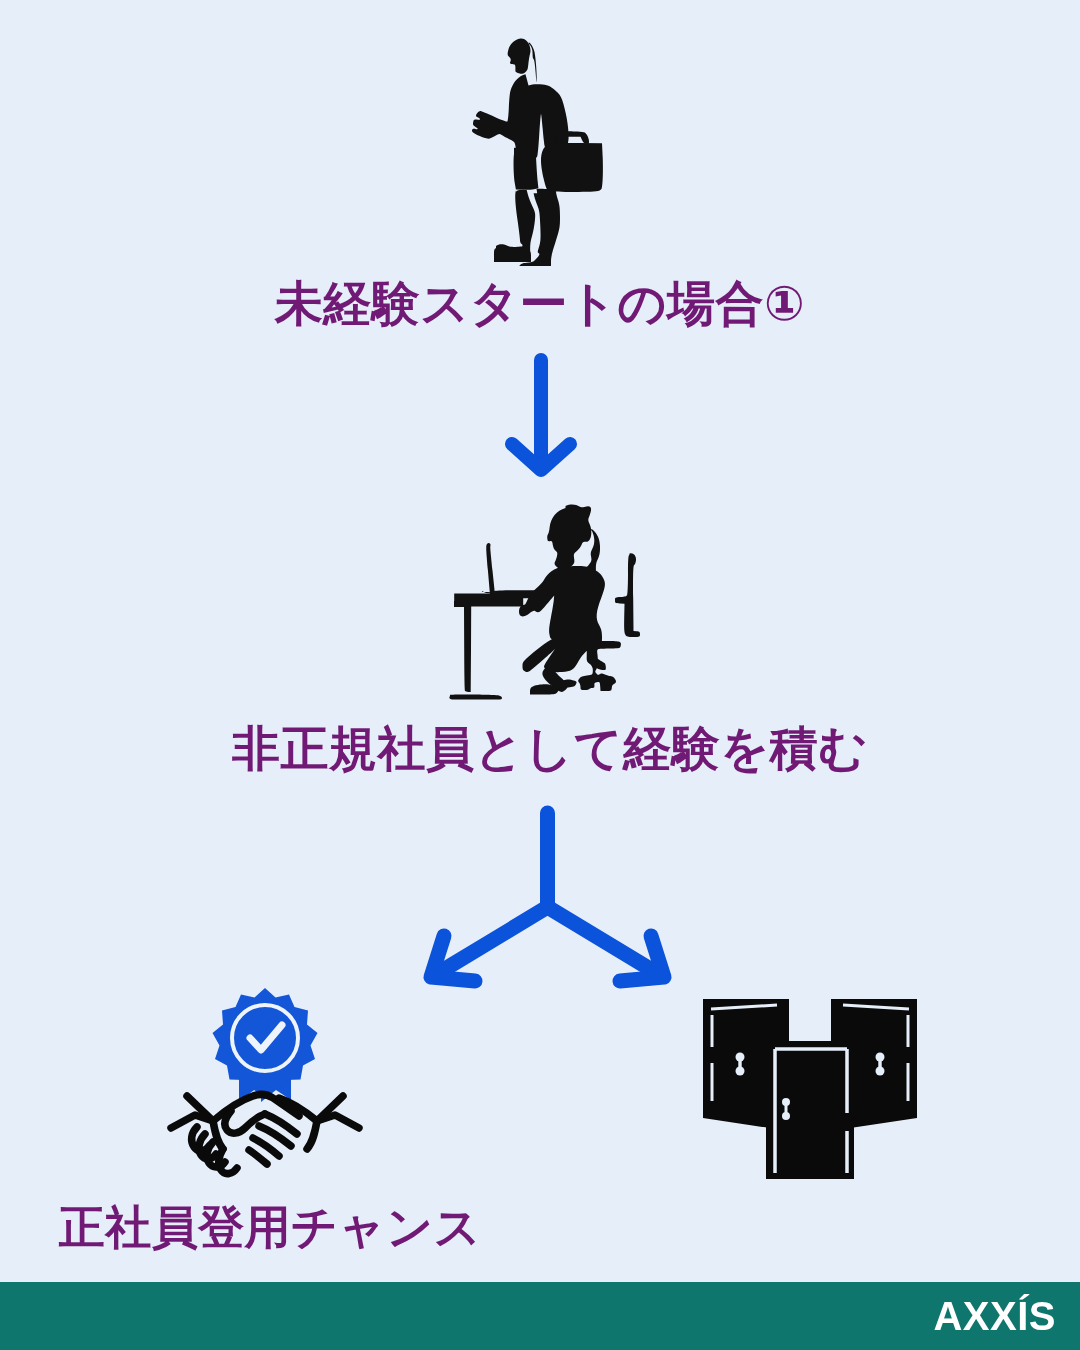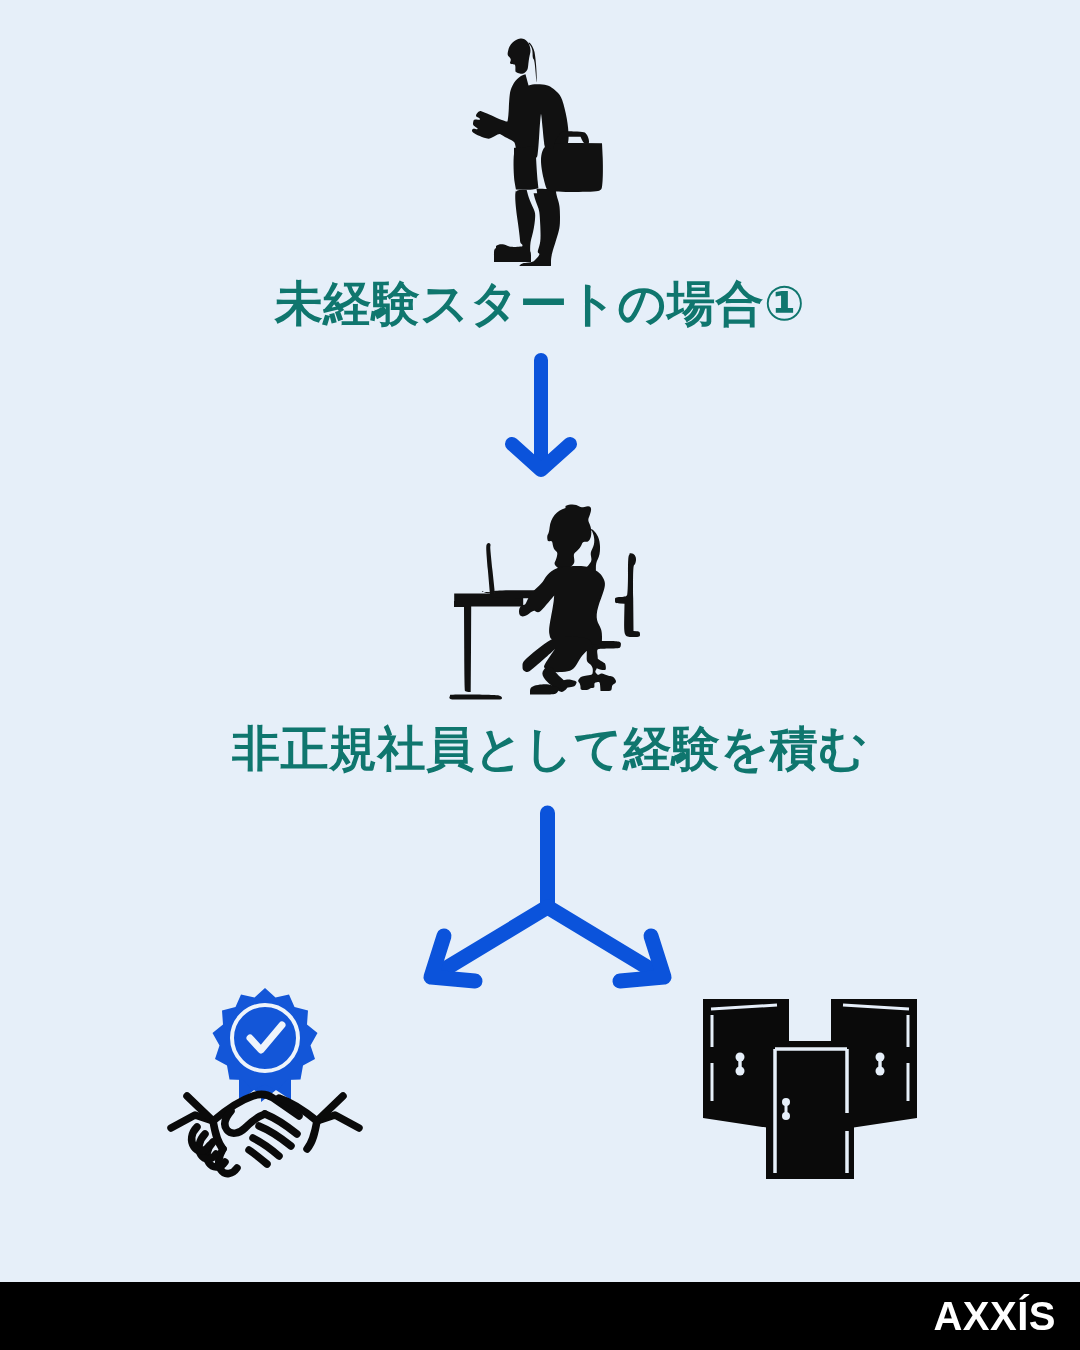--- a/index.html
+++ b/index.html
@@ -27,21 +27,21 @@
     display: flex;
     flex-direction: column;
     align-items: center;
   }
   .icon-wrap {
     display: block;
     line-height: 0;
   }
   .step-label {
     font-weight: bold;
-    color: #0f766e;
+    color: #701a75;
     letter-spacing: 0.01em;
     white-space: nowrap;
     text-align: right;
   }
 
   
   #step1 {
     left: 0;
     top: 34px;
     width: 1080px;
@@ -97,21 +97,21 @@
   }
   #outcome-left .icon-wrap { margin-left: -10px; }
 
   
   #footer {
     position: absolute;
     left: 0;
     bottom: 0;
     width: 1080px;
     height: 68px;
-    background: #000000;
+    background: #0f766e;
     display: flex;
     align-items: center;
     justify-content: flex-end;
   }
   #brand {
     color: #ffffff;
     font-size: 40px;
     font-weight: bold;
     letter-spacing: 0.5px;
     margin-right: 24px;
@@ -249,20 +249,21 @@
           <path d="M88 158 C96 162 106 169 114 176"></path>
           <path d="M84 170 C90 174 96 179 102 184"></path>
 
           <path d="M58 169 C54 176 52 184 56 190 C60 196 68 194 72 188"></path>
           <path d="M48 162 C42 168 40 177 44 183 C48 189 56 188 60 182"></path>
           <path d="M40 154 C34 160 32 169 36 175 C40 181 47 180 51 174"></path>
           <path d="M32 147 C26 153 25 161 29 167 C33 173 40 172 44 166"></path>
         </g>
       </svg>
     </span>
+    <div class="step-label">正社員登用チャンス</div>
   </div>
 
   <div class="node outcome" id="outcome-right">
     <span class="icon-wrap">
       <svg width="226" height="196" viewBox="0 0 226 196" xmlns="http://www.w3.org/2000/svg">
         <g fill="#0a0a0a">
 
           <path d="M6 14 L86 14 L86 145 L6 133 Z"></path>
           <path d="M86 14 L92 14 L92 150 L86 145 Z"></path>
 

